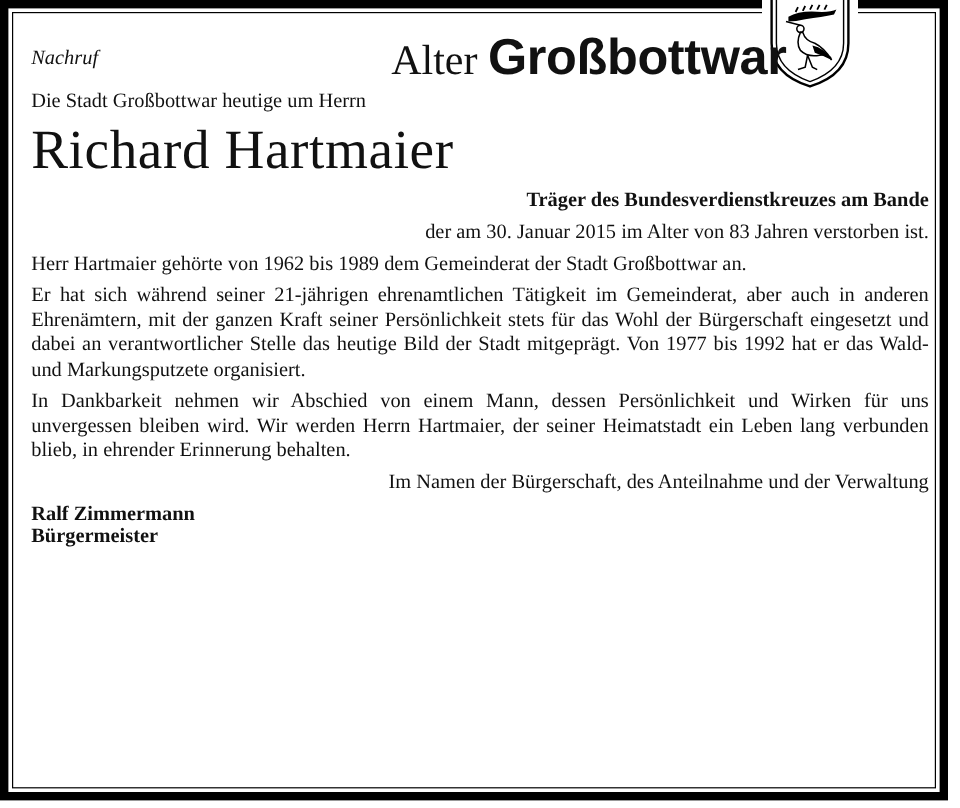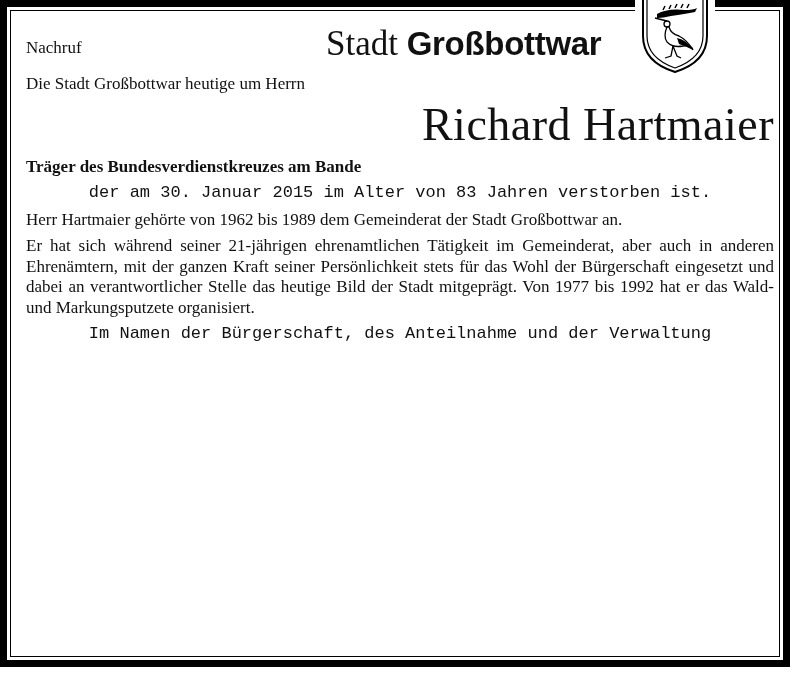--- a/index.html
+++ b/index.html
@@ -20,44 +20,44 @@
     position: absolute; left: 635px; top: 0; width: 80px; height: 14px; background: #fff;
   }
   .crest {
     position: absolute; left: 637px; top: 0; width: 76px; height: 74px;
   }
   .content {
     position: absolute; left: 26px; top: 0; width: 748px;
     font-family: "Liberation Serif", "DejaVu Serif", serif; color: #111;
   }
   .nachruf {
-    position: absolute; left: 0; top: 38px; font-size: 17px;
+    position: absolute; left: 0; top: 38px; font-style: italic; font-size: 17px;
   }
   .stadt {
     position: absolute; left: 300px; top: 24px; font-size: 35px; white-space: nowrap;
     font-family: "Liberation Serif", serif;
   }
   .stadt .name {
-    font-family: "Liberation Sans", sans-serif; font-weight: bold; font-size: 33px; letter-spacing: -0.3px;
+    font-family: "Liberation Sans", sans-serif; font-weight: bold; font-size: 42px; letter-spacing: -0.3px;
   }
   .intro {
     position: absolute; left: 0; top: 74px; font-size: 17px;
   }
   .deceased {
-    position: absolute; left: 0; width: 748px; text-align: right; top: 98px; font-size: 46px;
+    position: absolute; left: 0; width: 748px; text-align: left; top: 98px; font-size: 46px;
     letter-spacing: 0.5px;
   }
   .subtitle {
-    position: absolute; left: 0; width: 748px; text-align: left; top: 157px; font-size: 17px; font-weight: bold;
+    position: absolute; left: 0; width: 748px; text-align: right; top: 157px; font-size: 17px; font-weight: bold;
   }
   .body {
     position: absolute; left: 0; top: 183px; width: 748px; font-size: 17px; line-height: 20.5px;
   }
   .body p { margin: 0 0 6px 0; text-align: justify; }
-  .body p.last-left { text-align: center; font-family: Liberation Mono, monospace; }
+  .body p.last-left { text-align: right; }
   .signature {
     font-weight: bold; line-height: 19px; margin-top: 2px;
   }
 </style>
 </head>
 <body>
 
 <div class="frame-outer">
   <div class="frame-gap">
     <div class="frame-inner"></div>
@@ -73,26 +73,31 @@
   <circle cx="30" cy="24" r="3" fill="#fff" stroke="#000" stroke-width="1.3"></circle>
   <path d="M30 21 L18 18" stroke="#000" stroke-width="1.3"></path>
   <path d="M30 27 Q26 36 30 42 Q36 48 46 46 Q54 44 56 50 Q50 40 42 36 Q34 34 32 27 Z" fill="#fff" stroke="#000" stroke-width="1.3"></path>
   <path d="M40 38 Q50 40 56 50 Q48 46 42 44 Z" fill="#000"></path>
   <path d="M36 46 L34 56 L28 58 M36 46 L40 56 L44 58" stroke="#000" stroke-width="1.3" fill="none"></path>
 </svg>
 
 <div class="content">
   <div class="nachruf">Nachruf</div>
   <div class="stadt">
-    <span>Stadt</span>
+    <span>Alter</span>
     <span class="name">Großbottwar</span>
   </div>
   <div class="intro">Die Stadt Großbottwar heutige um Herrn</div>
   <div class="deceased">Richard Hartmaier</div>
   <div class="subtitle">Träger des Bundesverdienstkreuzes am Bande</div>
 
   <div class="body">
     <p class="last-left">der am 30. Januar 2015 im Alter von 83 Jahren verstorben ist.</p>
     <p>Herr Hartmaier gehörte von 1962 bis 1989 dem Gemeinderat der Stadt Großbottwar an.</p>
     <p>Er hat sich während seiner 21-jährigen ehrenamtlichen Tätigkeit im Gemeinderat, aber auch in anderen Ehrenämtern, mit der ganzen Kraft seiner Persönlichkeit stets für das Wohl der Bürgerschaft eingesetzt und dabei an verantwortlicher Stelle das heutige Bild der Stadt mitgeprägt. Von 1977 bis 1992 hat er das Wald- und Markungsputzete organisiert.</p>
+    <p>In Dankbarkeit nehmen wir Abschied von einem Mann, dessen Persönlichkeit und Wirken für uns unvergessen bleiben wird. Wir werden Herrn Hartmaier, der seiner Heimatstadt ein Leben lang verbunden blieb, in ehrender Erinnerung behalten.</p>
     <p class="last-left">Im Namen der Bürgerschaft, des Anteilnahme und der Verwaltung</p>
+    <div class="signature">
+      <div>Ralf Zimmermann</div>
+      <div>Bürgermeister</div>
+    </div>
   </div>
 </div>
 
 </body></html>

